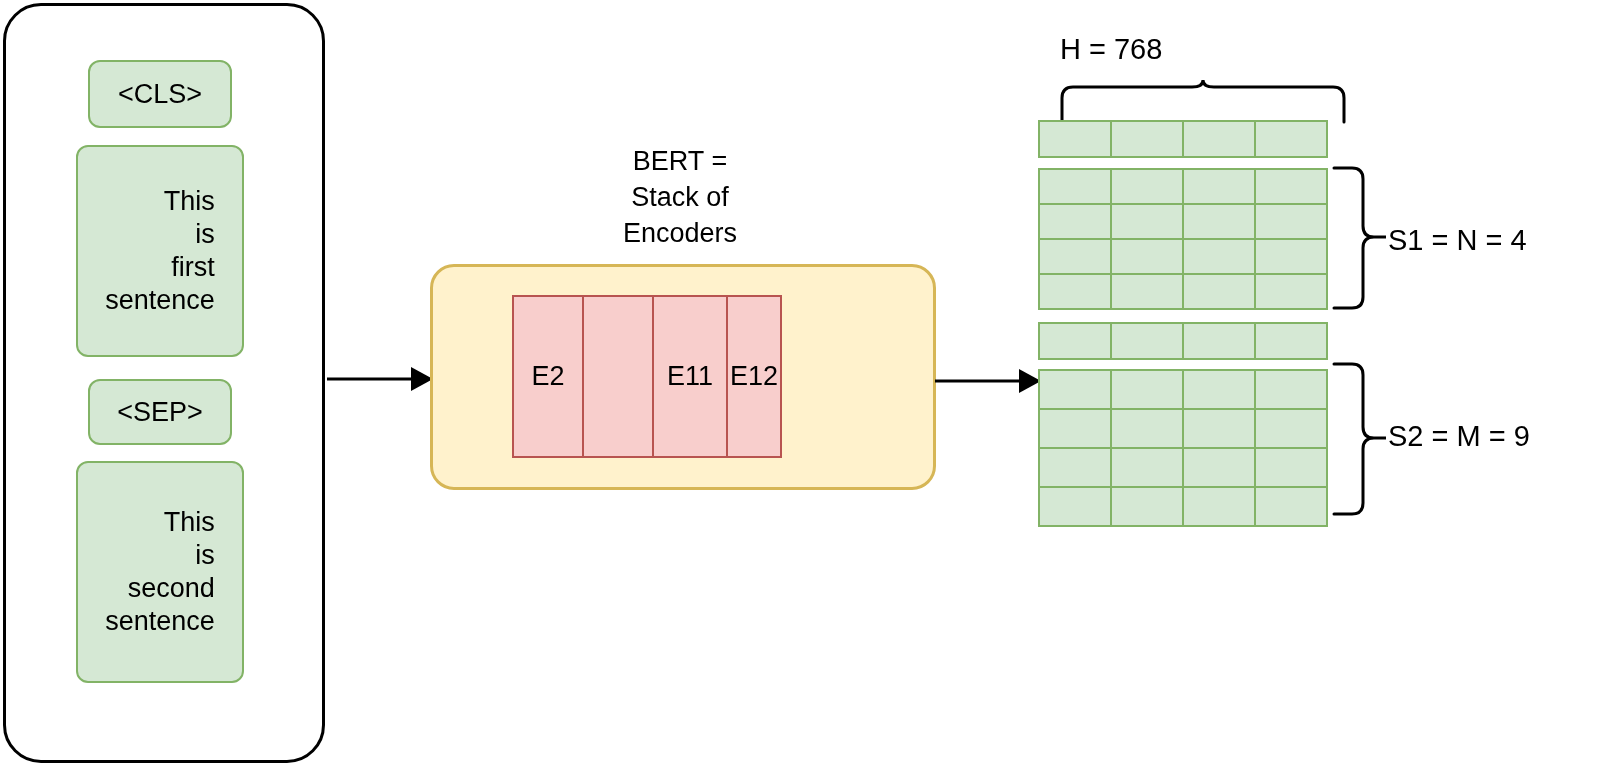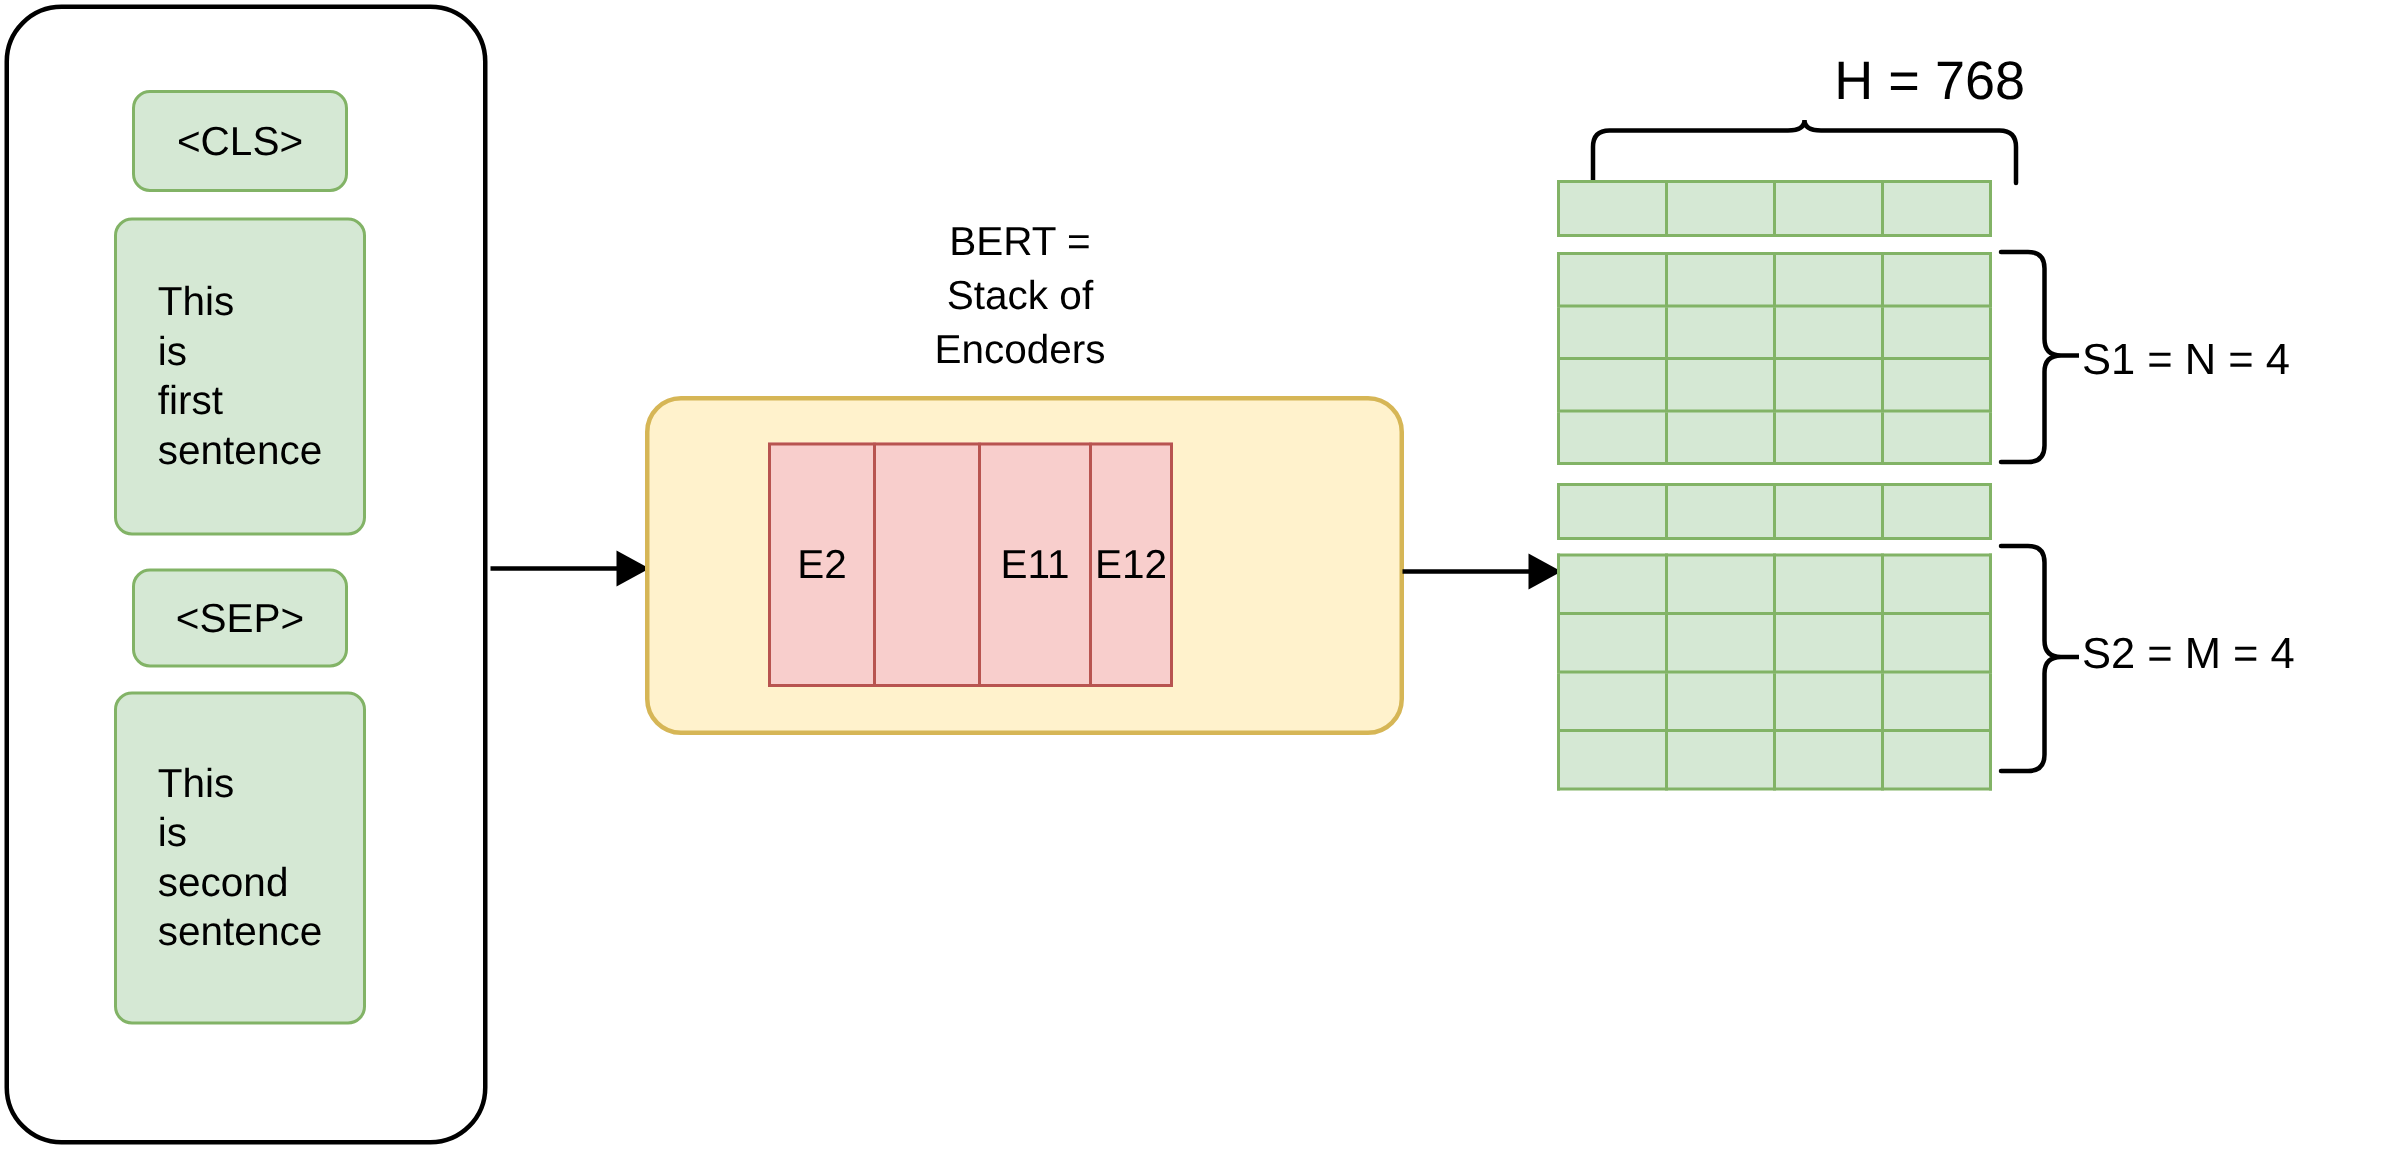--- a/index.html
+++ b/index.html
@@ -15,21 +15,21 @@
     font-family: "Liberation Sans", sans-serif;
     color: #000000;
   }
 
   
   .abs { position: absolute; }
   .center-text {
     display: flex;
     align-items: center;
     justify-content: center;
-    text-align: left;
+    text-align: right;
     line-height: 1.22;
   }
 
   
   #input-container {
     left: 3px;
     top: 3px;
     width: 322px;
     height: 760px;
     border: 3px solid #000000;
@@ -115,22 +115,22 @@
   }
   .row-gap-s { height: 10px; }
   .row-gap-m { height: 12px; }
   .row-gap-l { height: 9px; }
 
   
   #label-h {
     left: 1060px;
     top: 33px;
     width: 290px;
-    text-align: right;
-    font-size: 36px;
+    text-align: left;
+    font-size: 29px;
   }
   #label-s1 {
     left: 1388px;
     top: 224px;
     font-size: 29px;
     white-space: nowrap;
   }
   #label-s2 {
     left: 1388px;
     top: 420px;
@@ -295,13 +295,13 @@
 <svg class="abs" style="left:1330px; top:166px; width:56px; height:146px;">
   <path d="M 4,2 L 22,2 Q 33,2 33,13 L 33,60 Q 33,71 44,71 Q 33,71 33,82 L 33,131 Q 33,142 22,142 L 4,142" fill="none" stroke="#000000" stroke-width="3" stroke-linecap="round"></path>
   <line x1="44" y1="71" x2="56" y2="71" stroke="#000000" stroke-width="3"></line>
 </svg>
 <div class="abs" id="label-s1">S1 = N = 4</div>
 
 <svg class="abs" style="left:1330px; top:362px; width:56px; height:156px;">
   <path d="M 4,2 L 22,2 Q 33,2 33,13 L 33,65 Q 33,76 44,76 Q 33,76 33,87 L 33,141 Q 33,152 22,152 L 4,152" fill="none" stroke="#000000" stroke-width="3" stroke-linecap="round"></path>
   <line x1="44" y1="76" x2="56" y2="76" stroke="#000000" stroke-width="3"></line>
 </svg>
-<div class="abs" id="label-s2">S2 = M = 4</div>
+<div class="abs" id="label-s2">S2 = M = 9</div>
 
 </body></html>

